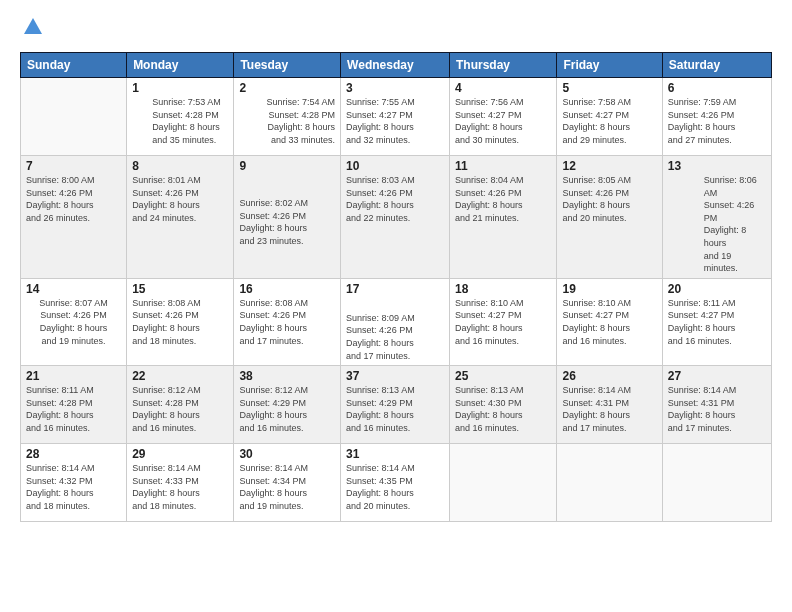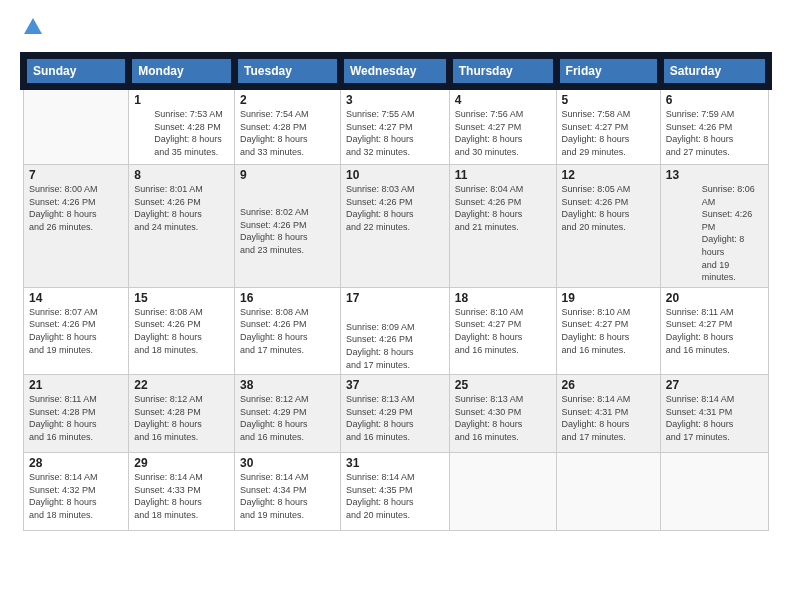--- a/index.html
+++ b/index.html
@@ -61,21 +61,21 @@
       border-collapse: collapse;
       border: 1px solid #ccc;
     }
     .calendar th {
       background: #3a76b8;
       color: #fff;
       font-size: 12px;
       font-weight: bold;
       padding: 5px 6px;
       text-align: left;
-      border: 7px solid #0f172a;
+      border: 1px solid #0f172a;
     }
     .calendar td {
       border: 1px solid #ccc;
       vertical-align: top;
       padding: 3px 5px;
       font-size: 9.5px;
       color: #333;
       width: 113px;
       height: 78px;
     }
@@ -139,21 +139,21 @@
           <td class="empty"></td>
           <td>
             <span class="day-number">1</span>
             <div class="day-info" style="white-space: pre-line; margin-left: 20px;">Sunrise: 7:53 AM
 Sunset: 4:28 PM
 Daylight: 8 hours
 and 35 minutes.</div>
           </td>
           <td>
             <span class="day-number">2</span>
-            <div class="day-info" style="white-space: pre-line;">Sunrise: 7:54 AM
+            <div class="day-info" style="white-space: pre-line; text-align: right;">Sunrise: 7:54 AM
 Sunset: 4:28 PM
 Daylight: 8 hours
 and 33 minutes.</div>
           </td>
           <td>
             <span class="day-number">3</span>
             <div class="day-info" style="white-space: pre-line;">Sunrise: 7:55 AM
 Sunset: 4:27 PM
 Daylight: 8 hours
 and 32 minutes.</div>
@@ -227,21 +227,21 @@
             <span class="day-number">13</span>
             <div class="day-info" style="white-space: pre-line; margin-left: 36px;">Sunrise: 8:06 AM
 Sunset: 4:26 PM
 Daylight: 8 hours
 and 19 minutes.</div>
           </td>
         </tr>
         <tr>
           <td>
             <span class="day-number">14</span>
-            <div class="day-info" style="white-space: pre-line;">Sunrise: 8:07 AM
+            <div class="day-info" style="white-space: pre-line; text-align: center;">Sunrise: 8:07 AM
 Sunset: 4:26 PM
 Daylight: 8 hours
 and 19 minutes.</div>
           </td>
           <td>
             <span class="day-number">15</span>
             <div class="day-info" style="white-space: pre-line;">Sunrise: 8:08 AM
 Sunset: 4:26 PM
 Daylight: 8 hours
 and 18 minutes.</div>

